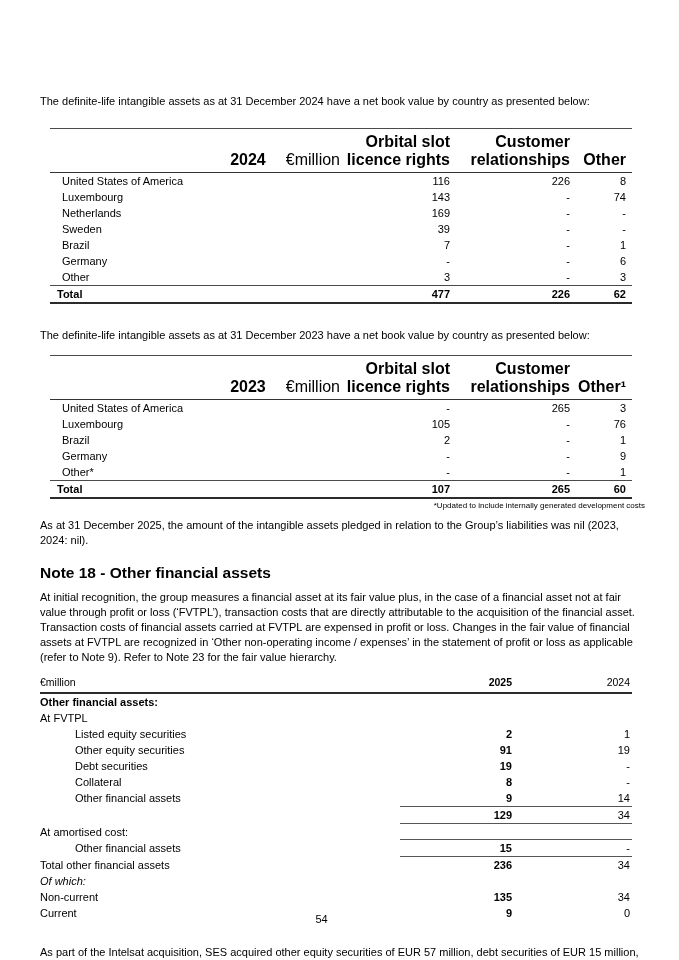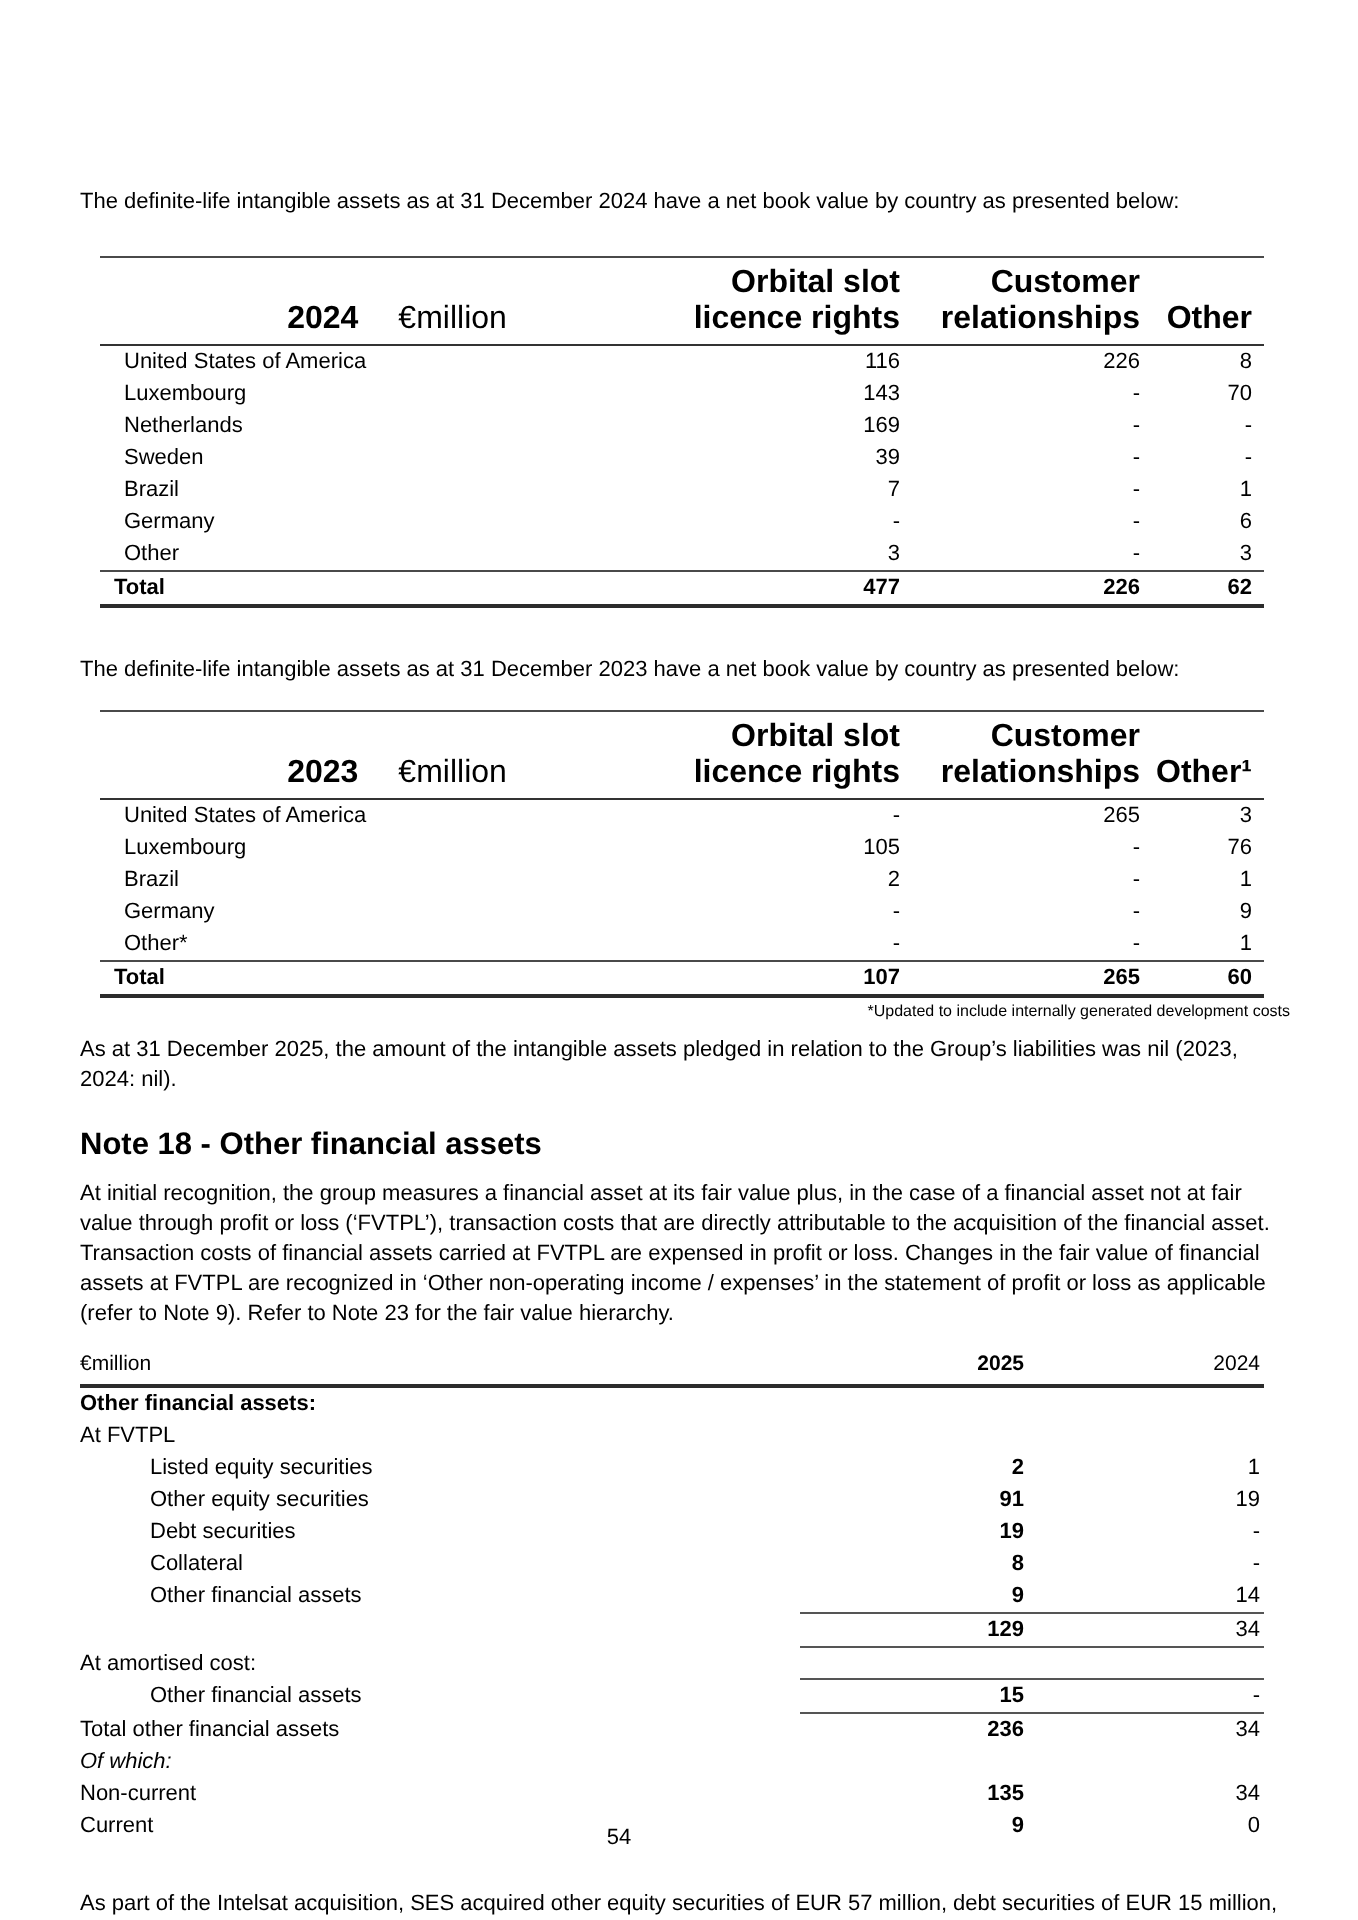--- a/index.html
+++ b/index.html
@@ -18,21 +18,21 @@
     margin-left:10px; width:582px; border-top:1px solid #4a4a4a;
   }
   table.country-table col.c-label { width:290px; }
   table.country-table col.c-1 { width:110px; }
   table.country-table col.c-2 { width:120px; }
   table.country-table col.c-3 { width:62px; }
   table.country-table th {
     font-size:16px; font-weight:bold; text-align:right; vertical-align:bottom;
     padding:4px 0 3px 0; border-bottom:1.5px solid #333;
   }
-  table.country-table th.label-col { text-align:center; padding-left:7px; }
+  table.country-table th.label-col { text-align:right; padding-left:7px; }
   table.country-table th.last, table.country-table td.last { padding-right:6px; }
   table.country-table .unit { font-weight:normal; margin-left:20px; }
   table.country-table td { height:16px; line-height:16px; }
   table.country-table td.label { padding-left:12px; }
   table.country-table td.num { text-align:right; }
   table.country-table tfoot td {
     border-top:1px solid #4a4a4a; border-bottom:2.5px solid #2b2b2b; font-weight:bold;
   }
   table.country-table tfoot td.label { padding-left:7px; }
 
@@ -56,21 +56,21 @@
   table.fin-table th.y24 { font-weight:normal; padding-right:2px; }
   table.fin-table td { height:16px; line-height:16px; }
   table.fin-table td.v25 { text-align:right; font-weight:bold; }
   table.fin-table td.v24 { text-align:right; padding-right:2px; }
   table.fin-table tr.bold td.label { font-weight:bold;margin-top:24px; }
   table.fin-table tr.indent td.label { padding-left:35px; }
   table.fin-table tr.italic td.label { font-style:italic; }
   table.fin-table tr.rule td.v25, table.fin-table tr.rule td.v24 { border-bottom:1px solid #555; }
 
   .closing { margin-top:24px; }
-  .page-number { position:absolute; top:913px; left:0; width:619px; text-align:center; }
+  .page-number { position:absolute; top:913px; left:12px; width:619px; text-align:center; }
 </style>
 </head>
 <body>
 
 <div class="content">
 
   <p class="body-text intro">The definite-life intangible assets as at 31 December 2024 have a net book value by country as presented below:</p>
 
   <table class="country-table" style="margin-top:20px;">
     <colgroup>
@@ -91,21 +91,21 @@
         <tr>
           <td class="label">United States of America</td>
           <td class="num">116</td>
           <td class="num">226</td>
           <td class="num last">8</td>
         </tr>
         <tr>
           <td class="label">Luxembourg</td>
           <td class="num">143</td>
           <td class="num">-</td>
-          <td class="num last">70</td>
+          <td class="num last">74</td>
         </tr>
         <tr>
           <td class="label">Netherlands</td>
           <td class="num">169</td>
           <td class="num">-</td>
           <td class="num last">-</td>
         </tr>
         <tr>
           <td class="label">Sweden</td>
           <td class="num">39</td>

